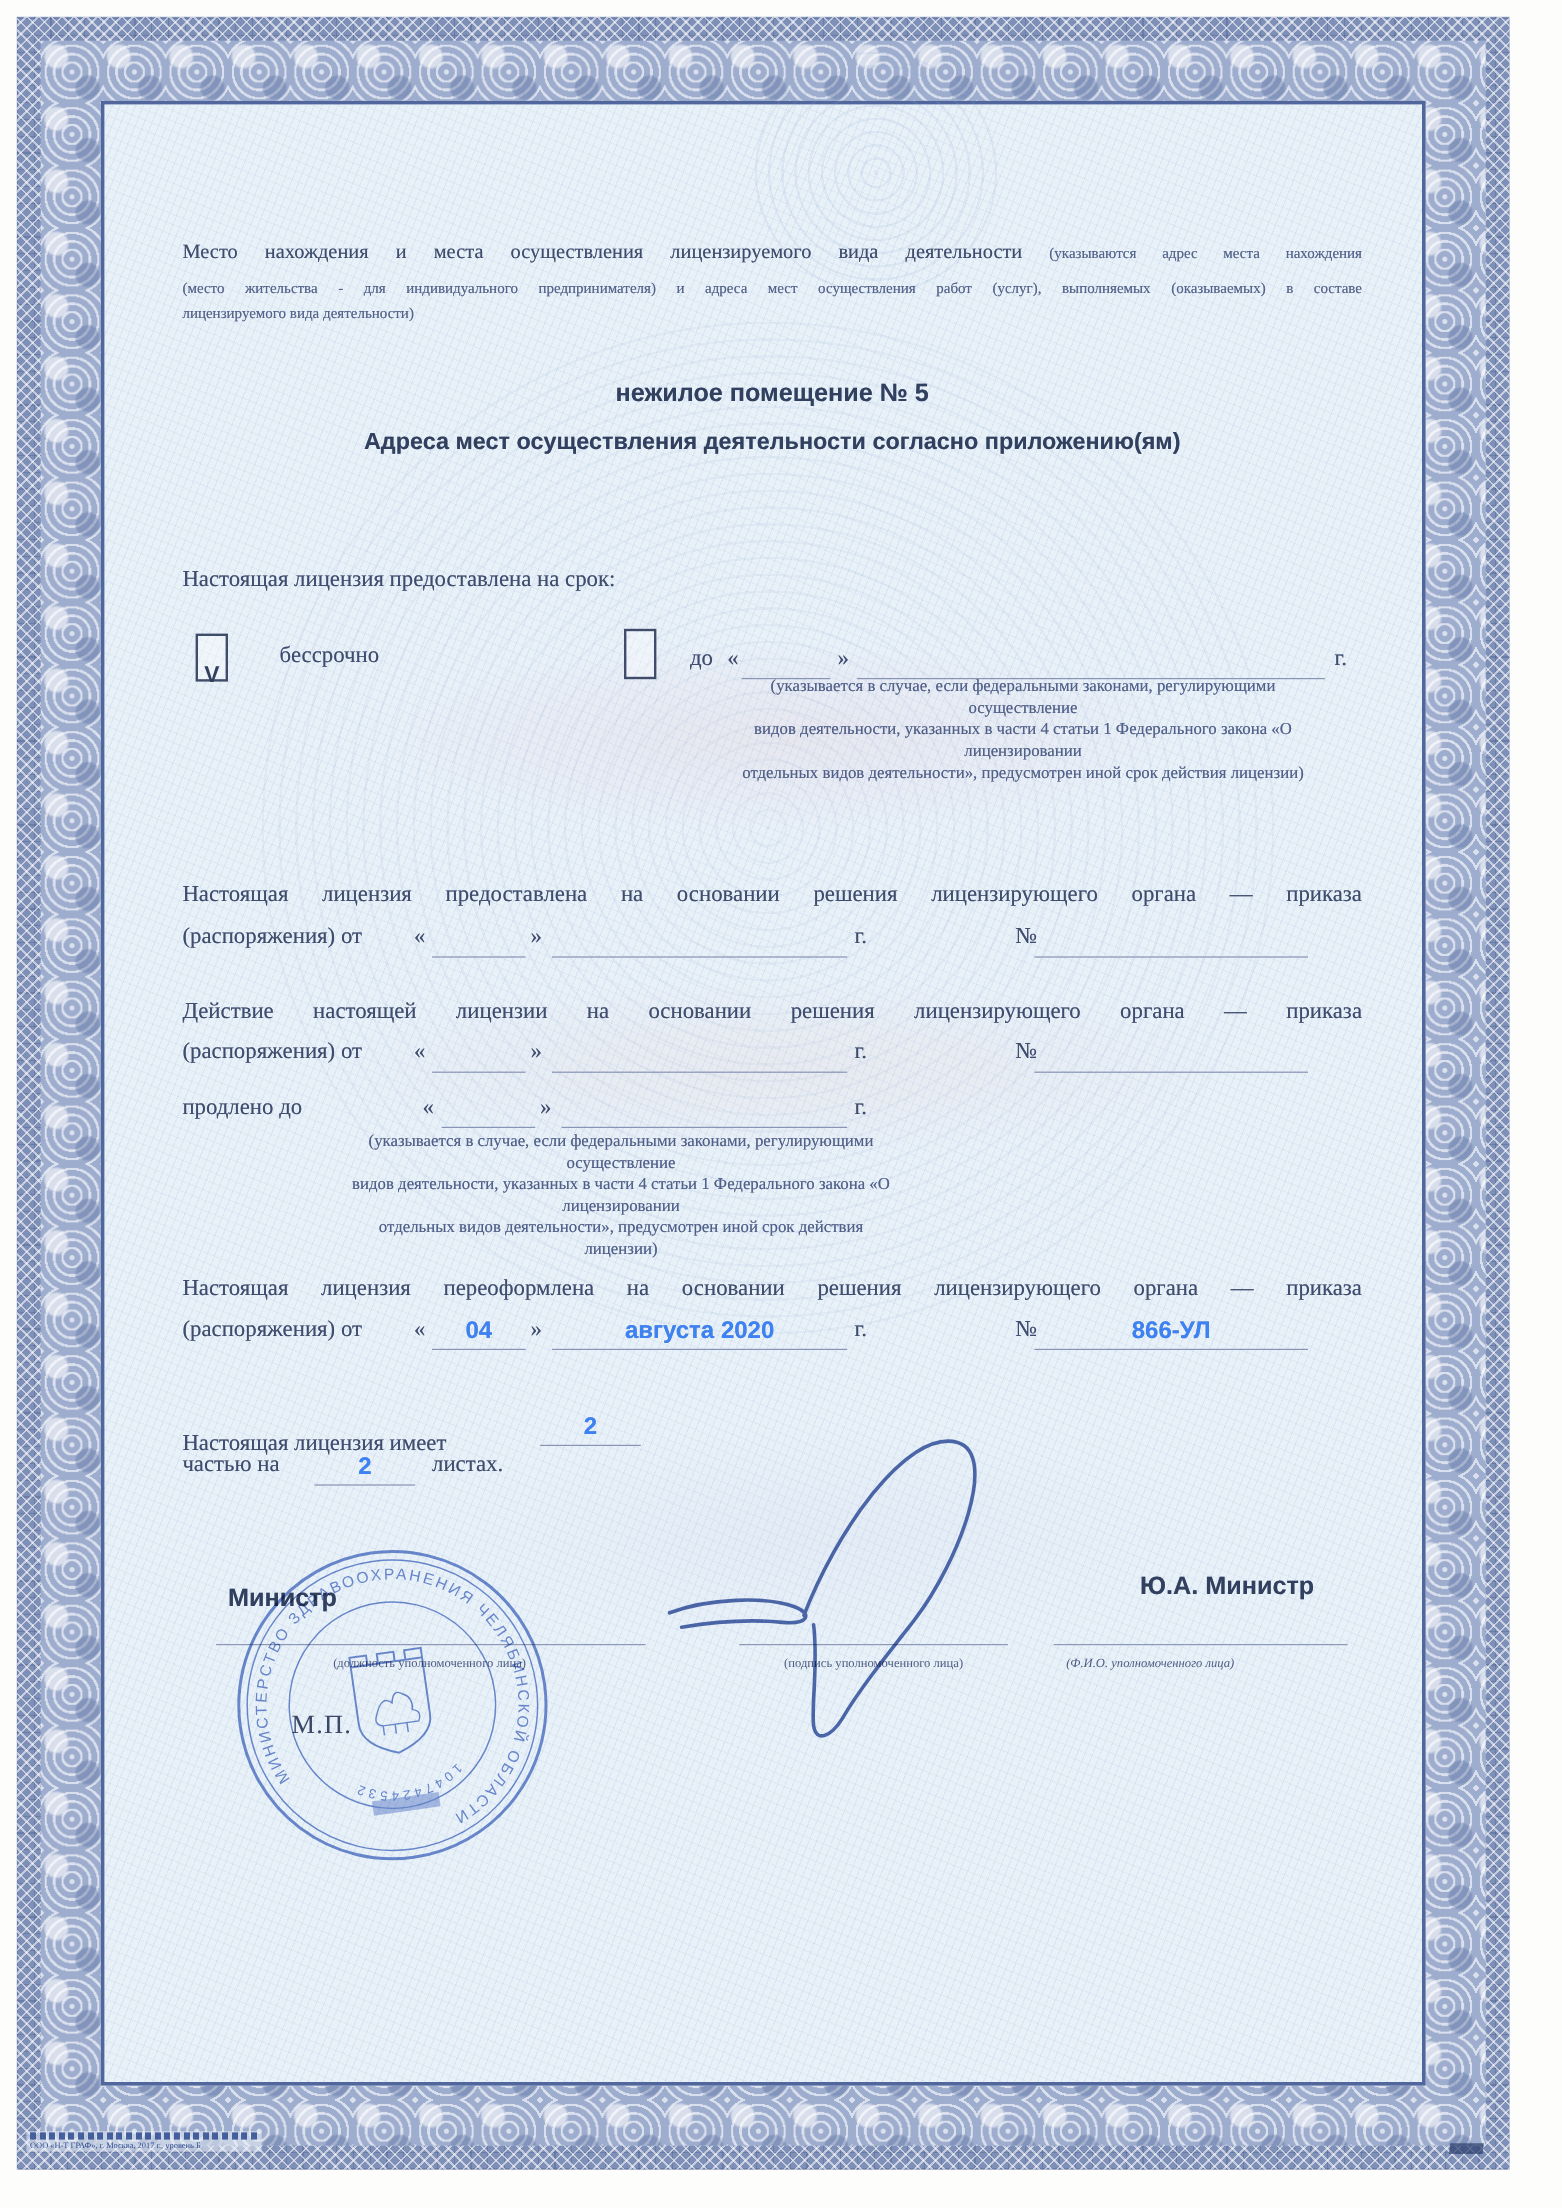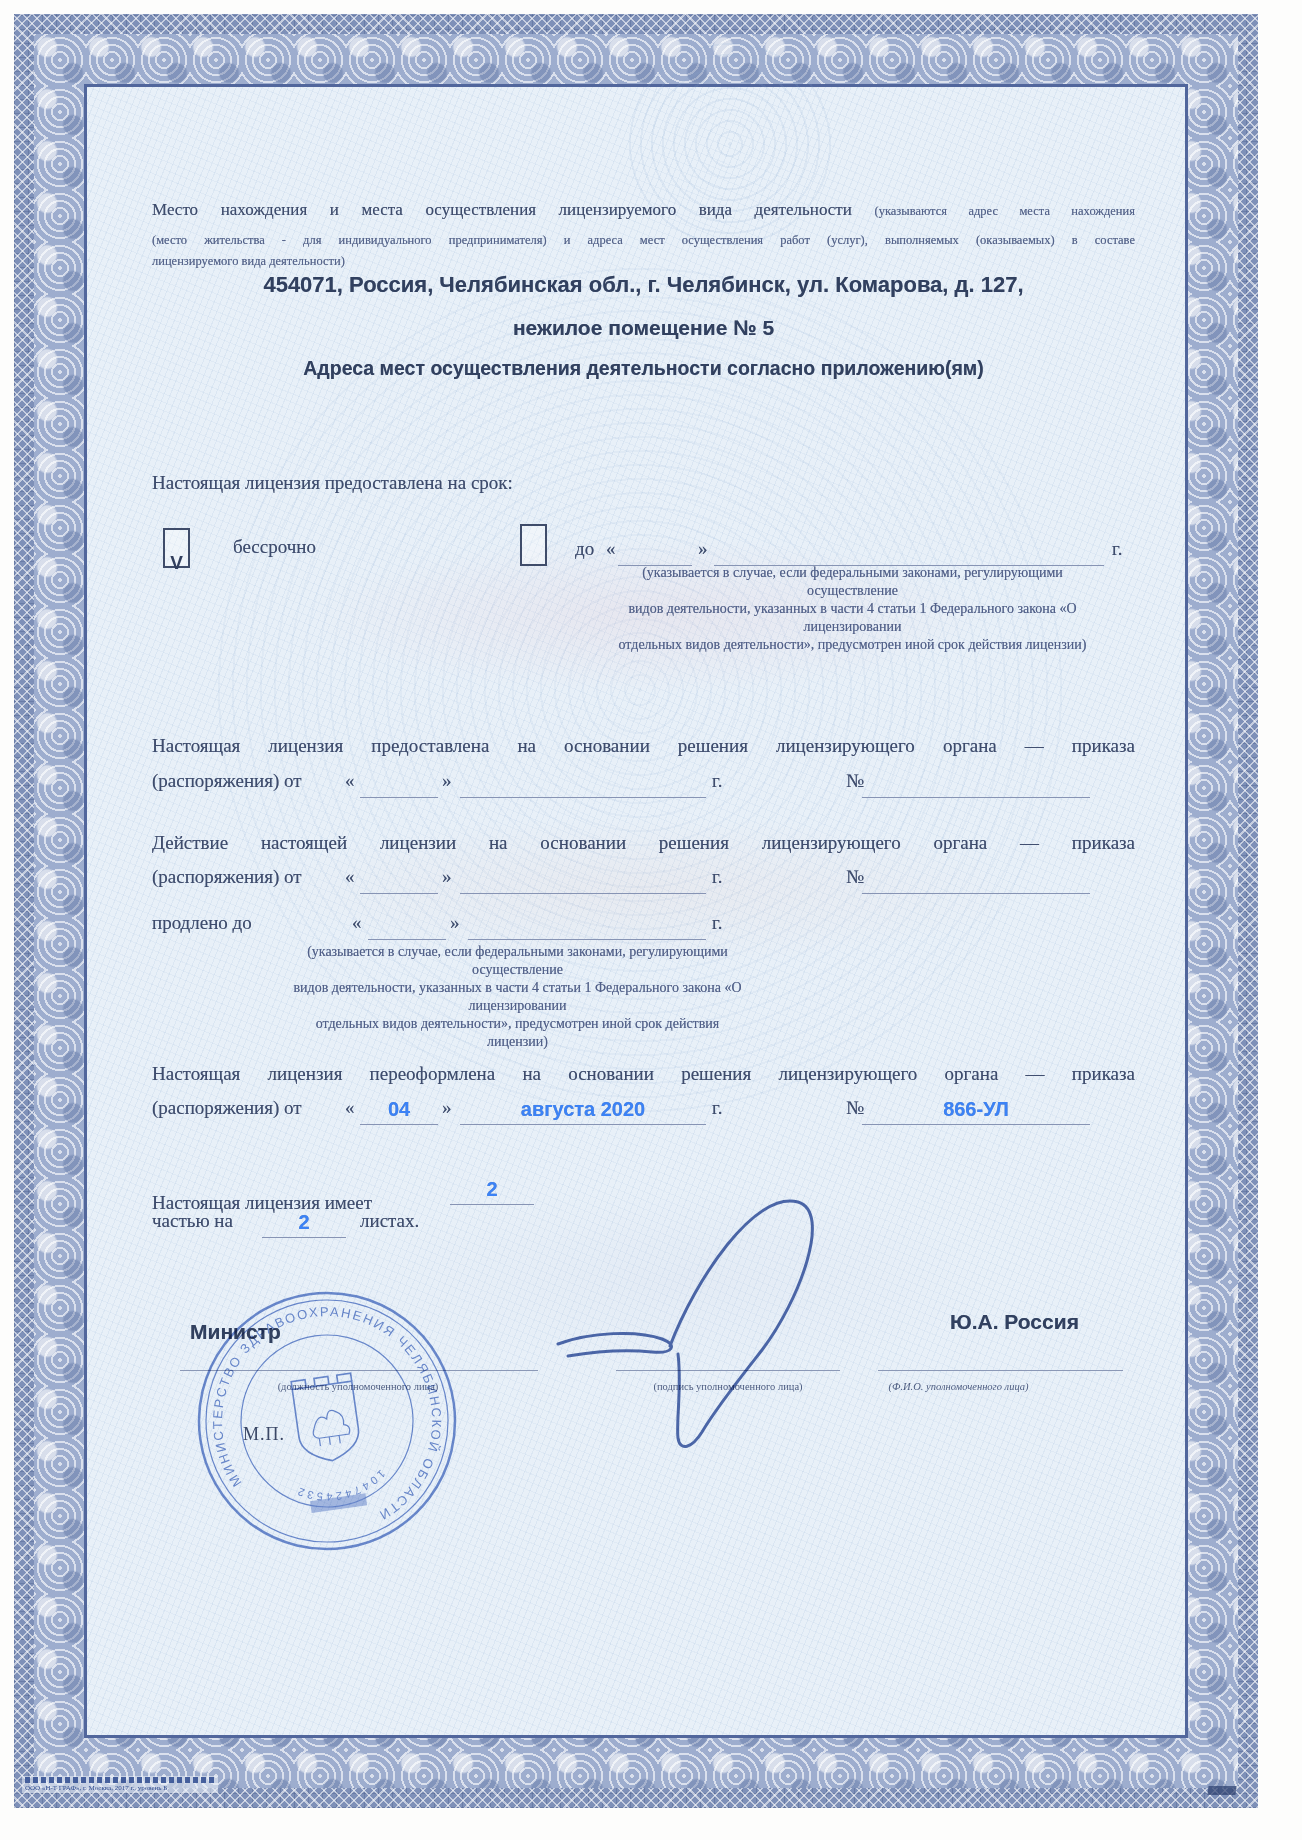--- a/index.html
+++ b/index.html
@@ -58,21 +58,21 @@
          display:flex; align-items:flex-end; justify-content:center; }
   .val { font-family:"Liberation Sans", sans-serif; font-weight:bold; font-size:20px; color:#3b82f6;
          padding-bottom:3px; text-shadow:0 0 .4px rgba(45,58,87,.5); }
   .cb { position:absolute; border:2px solid #3f4c6a; background:rgba(255,255,255,.35);
         display:flex; align-items:flex-end; justify-content:center; }
   .cb .mark { font-family:"Liberation Sans", sans-serif; font-weight:bold; font-size:19px;
         color:#323f5e; line-height:1; transform:translateY(6px); }
   .sline { position:absolute; border-top:1.2px solid #8b98b6; height:0; }
   .cap { position:absolute; font-family:"Liberation Serif", serif; font-size:10.5px; color:#4d5c80;
          text-align:center; white-space:nowrap; }
-  .mp { position:absolute; font-size:18px; color:#3a4766; letter-spacing:1px; z-index:6;
+  .mp { position:absolute; font-size:22px; color:#3a4766; letter-spacing:1px; z-index:6;
         font-family:"Liberation Serif", serif;text-align:right; }
 
   .sig-svg, .stamp-svg { position:absolute; mix-blend-mode:multiply; z-index:5; }
 
   .imprint { position:absolute; left:22px; top:1776px; z-index:4; width:196px;
      background:rgba(235,240,248,.55); padding:1px 3px; }
   .imprint .dashes { height:6px; margin-bottom:1px;
      background:repeating-linear-gradient(90deg, rgba(45,74,143,.85) 0 5px, transparent 5px 8px); }
   .imprint .line { font-family:"Liberation Serif", serif; font-size:7px; color:#2d4a8f; white-space:nowrap; }
   .serial { position:absolute; left:1208px; top:1786px; width:28px; height:9px;
@@ -97,21 +97,20 @@
 
   <div class="content">
 
     <div class="t just" style="left:152px; top:200px; width:983px; font-size:17px;">
       <span>Место нахождения и места осуществления лицензируемого вида деятельности</span>
       <span class="small">(указываются адрес места нахождения</span>
     </div>
     <div class="t small just wrap" style="left:152px; top:233px; width:983px;">(место жительства - для индивидуального предпринимателя) и адреса мест осуществления работ (услуг), выполняемых (оказываемых) в составе</div>
     <div class="t small" style="left:152px; top:254px;">лицензируемого вида деятельности)</div>
 
-    <div class="b center" style="left:152px; top:272px; width:983px; font-size:22px;">454071, Россия, Челябинская обл., г. Челябинск, ул. Комарова, д. 127,</div>
     <div class="b center" style="left:152px; top:316px; width:983px; font-size:21px;">нежилое помещение № 5</div>
     <div class="b center" style="left:152px; top:357px; width:983px; font-size:19.5px;">Адреса мест осуществления деятельности согласно приложению(ям)</div>
 
     <div class="t" style="left:152px; top:472px;">Настоящая лицензия предоставлена на срок:</div>
 
     <div class="cb" style="left:163px; top:528px; width:27px; height:40px;">
       <span class="mark">V</span>
     </div>
     <div class="t" style="left:233px; top:536px;">бессрочно</div>
 
@@ -182,21 +181,21 @@
     <div class="fld" style="left:450px; top:1177px; width:84px;">
       <span class="val">2</span>
     </div>
     <span class="t" style="left:152px; top:1210px;">частью на</span>
     <div class="fld" style="left:262px; top:1210px; width:84px;">
       <span class="val">2</span>
     </div>
     <span class="t" style="left:360px; top:1210px;">листах.</span>
 
     <div class="b" style="left:190px; top:1320px; font-size:21px;">Министр</div>
-    <div class="b" style="left:950px; top:1310px; font-size:21px;">Ю.А. Россия</div>
+    <div class="b" style="left:950px; top:1310px; font-size:21px;">Ю.А. Министр</div>
 
     <div class="sline" style="left:180px; top:1370px; width:358px;"></div>
     <div class="sline" style="left:616px; top:1370px; width:224px;"></div>
     <div class="sline" style="left:878px; top:1370px; width:245px;"></div>
 
     <div class="cap" style="left:208px; top:1381px; width:300px;">(должность уполномоченного лица)</div>
     <div class="cap" style="left:616px; top:1381px; width:224px;">(подпись уполномоченного лица)</div>
     <div class="cap" style="left:836px; top:1381px; width:245px;font-style:italic;">(Ф.И.О. уполномоченного лица)</div>
 
     <div class="mp" style="left:243px; top:1424px;">М.П.</div>

